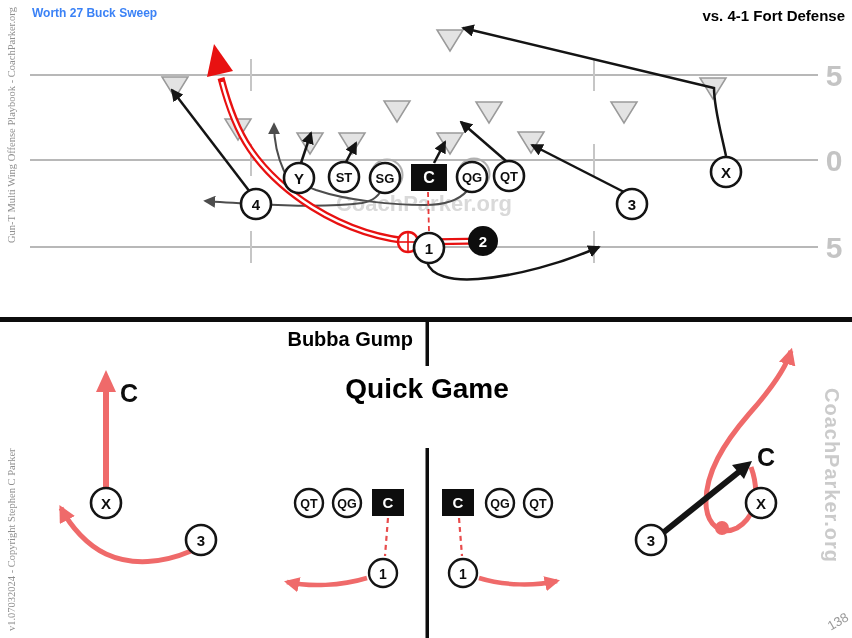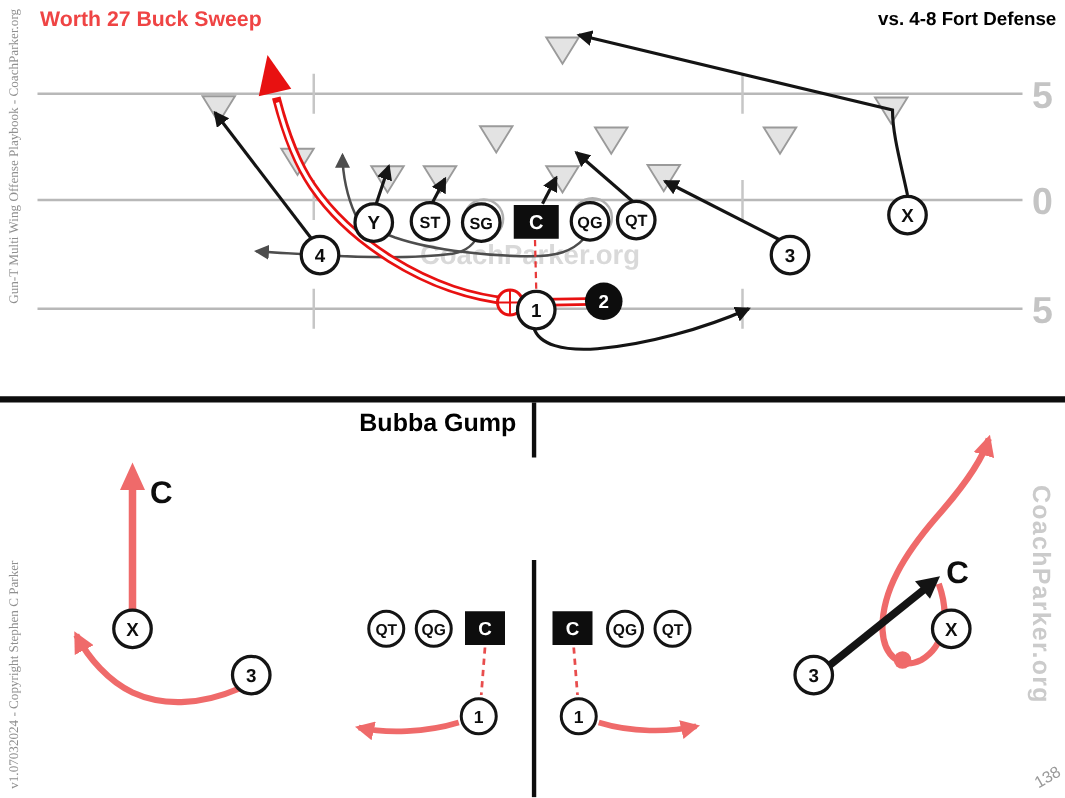--- a/index.html
+++ b/index.html
@@ -1,19 +1,19 @@
 <!DOCTYPE html>
 <html><head>
 <meta charset="utf-8">
 <style>
   html,body{margin:0;padding:0;background:#fff;}
   .canvas{position:relative;width:852px;height:638px;background:#fff;overflow:hidden;
           font-family:"Liberation Sans",sans-serif;}
   .abs{position:absolute;}
-  .play-title{left:32px;top:6px;font-size:17px;font-weight:800;color:#ef4444;}
+  .play-title{left:32px;top:6px;font-size:12px;font-weight:800;color:#3b82f6;}
   .defense-title{right:7px;top:7px;font-size:15px;font-weight:800;color:#000;}
   .heading-left{right:439px;top:328px;font-size:20px;font-weight:800;color:#000;text-align:right;}
   .heading-right{left:433px;top:328px;font-size:20px;font-weight:800;color:#000;}
   .main-title{left:127px;width:600px;text-align:center;font-weight:800;font-size:28px;color:#000;}
   .t1{top:373px;} .t2{top:406px;}
   .side-text{color:#8f8f8f;font-family:"Liberation Serif",serif;font-size:10.5px;white-space:nowrap;
              transform-origin:0 0;transform:rotate(-90deg);}
   .side-top{left:6px;top:243px;}
   .side-bottom{left:6px;top:631px;}
   .wm-right{left:820px;top:388px;color:#cbcbcb;font-weight:800;font-size:20px;
@@ -201,20 +201,21 @@
     <polygon points="752,461 744,479 732,465" fill="#141414"></polygon>
     <text x="766" y="466" text-anchor="middle" font-size="25" font-weight="800" fill="#0d0d0d">C</text>
     <circle cx="651" cy="540" r="15" fill="#fff" stroke="#141414" stroke-width="2.6"></circle>
     <text x="651" y="545.5" text-anchor="middle" font-size="15" class="plab">3</text>
     <circle cx="761" cy="503" r="15" fill="#fff" stroke="#141414" stroke-width="2.6"></circle>
     <text x="761" y="508.5" text-anchor="middle" font-size="15" class="plab">X</text>
   </g>
 </svg>
 
 <div class="abs play-title">Worth 27 Buck Sweep</div>
-<div class="abs defense-title">vs. 4-8 Fort Defense</div>
+<div class="abs defense-title">vs. 4-1 Fort Defense</div>
 <div class="abs heading-left">Bubba Gump</div>
+<div class="abs main-title t1">Quick Game</div>
 <div class="abs side-text side-top">Gun-T Multi Wing Offense Playbook - CoachParker.org</div>
 <div class="abs side-text side-bottom">v1.07032024  -  Copyright Stephen C Parker</div>
 <div class="abs wm-right">CoachParker.org</div>
 <div class="abs page-num">138</div>
 
 </div>
 
 </body></html>

